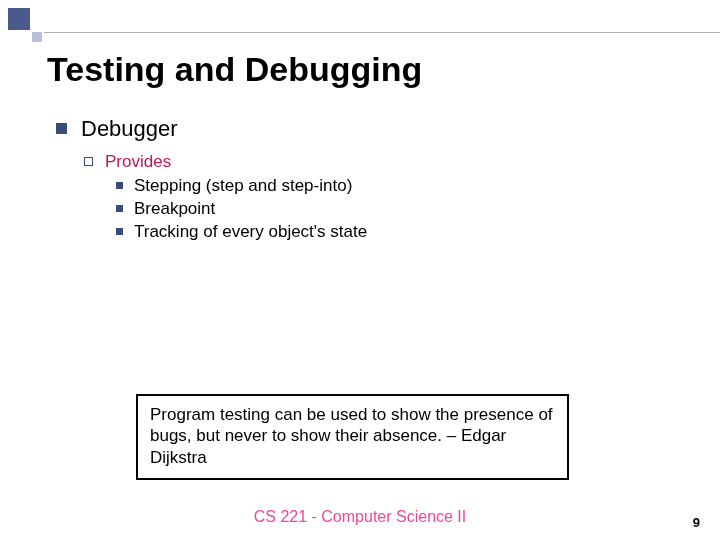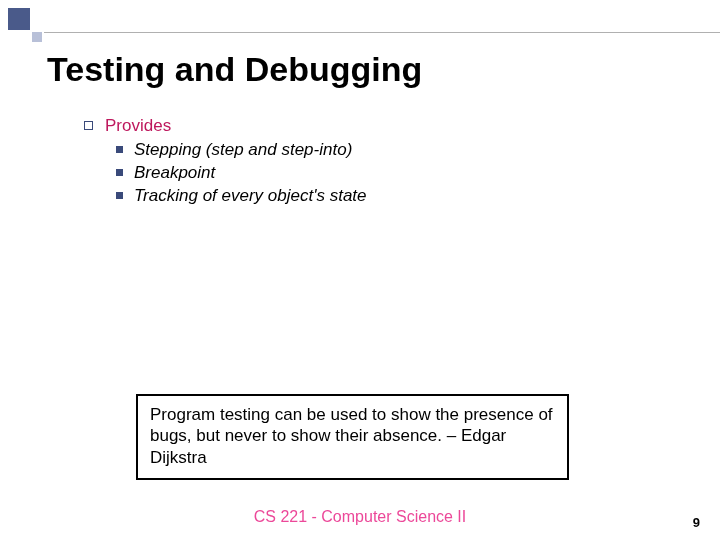--- a/index.html
+++ b/index.html
@@ -94,21 +94,20 @@
   .lvl3 .bullet-small {
     width: 7px; height: 7px;
     background: #3a4a7a;
     margin-top: 6px;
     margin-right: 11px;
     flex-shrink: 0;
   }
   .lvl3 .text {
     font-size: 17px;
     color: #000;
-    font-style: italic;
   }
   .quote-box {
     position: absolute;
     top: 394px;
     left: 136px;
     width: 433px;
     border: 2px solid #000;
     padding: 8px 12px 10px 12px;
   }
   .quote-box .qtext {
@@ -139,20 +138,24 @@
 
 <div class="corner-deco">
   <div class="big"></div>
   <div class="small"></div>
 </div>
 <div class="title-line"></div>
 
 <div class="slide-title">Testing and Debugging</div>
 
 <div class="content">
+  <div class="lvl1">
+    <div class="bullet-square"></div>
+    <div class="text">Debugger</div>
+  </div>
   <div class="lvl2">
     <div class="bullet-open"></div>
     <div class="text">Provides</div>
   </div>
   <div class="lvl3">
     <div class="bullet-small"></div>
     <div class="text">Stepping (step and step-into)</div>
   </div>
   <div class="lvl3">
     <div class="bullet-small"></div>

